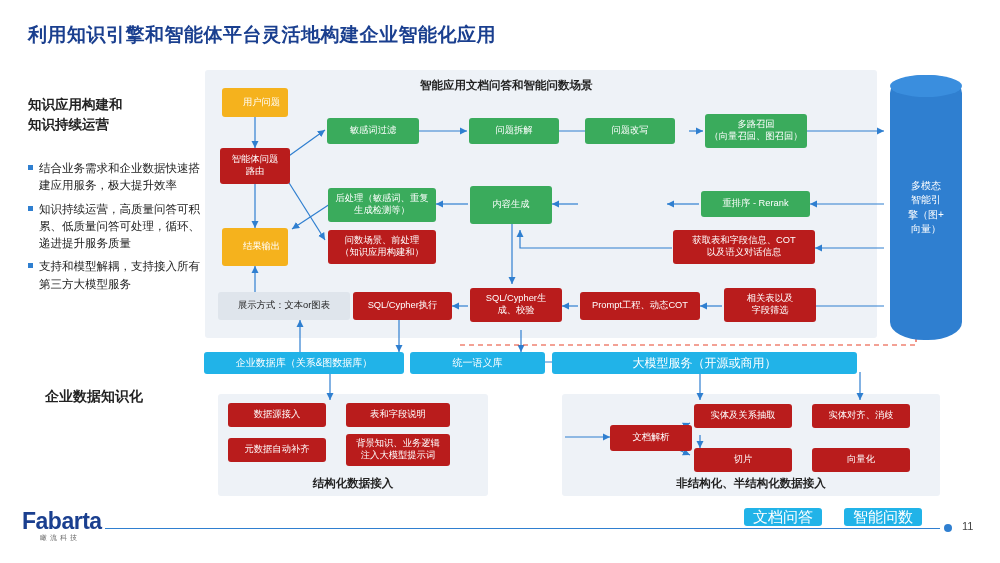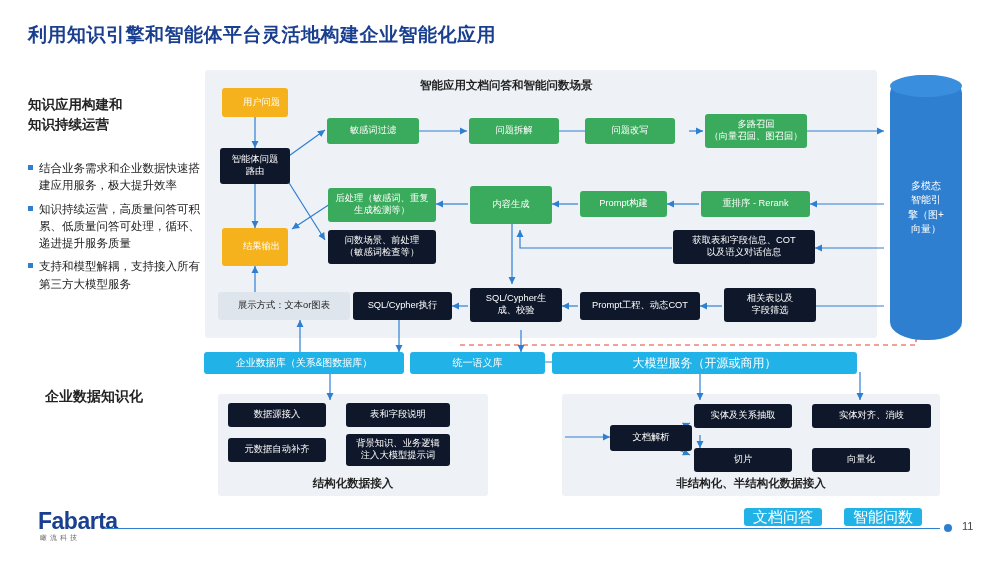--- a/index.html
+++ b/index.html
@@ -42,21 +42,21 @@
     position:absolute;font-size:11.5px;font-weight:bold;color:#222;text-align:center;
   }
 
   
   .node{
     position:absolute;display:flex;align-items:center;justify-content:center;
     text-align:center;border-radius:3px;font-size:9.3px;line-height:1.25;
     color:#fff;padding:2px 3px;box-sizing:border-box;
   }
   .green{background:#3aab5c;}
-  .blue{background:#0f172a;}
+  .blue{background:#b91c1c;}
   .yellow{background:#f5b21d;color:#fff;padding-left:16px;}
   .grey{background:#dfe5ec;color:#222;}
   .cyan{background:#21b3e8;}
 
   
   .cyl{
     position:absolute;left:890px;top:75px;width:72px;height:265px;
     background:#2f7fd0;border-radius:34px/18px;
     display:flex;align-items:center;justify-content:center;text-align:center;
     color:#fff;font-size:10px;line-height:1.45;
@@ -70,21 +70,21 @@
   .scene-title{
     position:absolute;left:420px;top:78px;font-size:11.5px;font-weight:bold;color:#222;
   }
 
   
   svg.wires{position:absolute;left:0;top:0;width:1000px;height:563px;pointer-events:none;}
 
   
   .logo{
     position:absolute;left:22px;top:508px;font-size:23px;font-weight:bold;
-    color:#1a3f8f;letter-spacing:-0.5px;margin-left:16px;
+    color:#1a3f8f;letter-spacing:-0.5px;
   }
   .logo-sub{
     position:absolute;left:40px;top:533px;font-size:7px;color:#666;letter-spacing:3px;
   }
   .footline{
     position:absolute;left:105px;top:528px;width:835px;height:1px;background:#2f7fd0;
   }
   .footdot{
     position:absolute;left:944px;top:524px;width:8px;height:8px;border-radius:50%;
     background:#2f7fd0;
@@ -197,25 +197,24 @@
 
   <div class="node green" style="left:327px;top:118px;width:92px;height:26px;white-space:pre-line">敏感词过滤</div>
   <div class="node green" style="left:469px;top:118px;width:90px;height:26px;white-space:pre-line">问题拆解</div>
   <div class="node green" style="left:585px;top:118px;width:90px;height:26px;white-space:pre-line">问题改写</div>
   <div class="node green" style="left:705px;top:114px;width:102px;height:34px;white-space:pre-line">多路召回
 （向量召回、图召回）</div>
 
   <div class="node green" style="left:328px;top:188px;width:108px;height:34px;white-space:pre-line">后处理（敏感词、重复
 生成检测等）</div>
   <div class="node green" style="left:470px;top:186px;width:82px;height:38px;white-space:pre-line">内容生成</div>
-  <div class="node green" style="left:580px;top:191px;width:87px;height:26px;white-space:pre-line">Prompt构建</div>
   <div class="node green" style="left:701px;top:191px;width:109px;height:26px;white-space:pre-line">重排序 - Rerank</div>
 
   <div class="node blue" style="left:328px;top:230px;width:108px;height:34px;white-space:pre-line">问数场景、前处理
-（敏感词检查等）</div>
+（知识应用构建和）</div>
   <div class="node blue" style="left:673px;top:230px;width:142px;height:34px;white-space:pre-line">获取表和字段信息、COT
 以及语义对话信息</div>
 
   <div class="node grey" style="left:218px;top:292px;width:132px;height:28px;white-space:pre-line">展示方式：文本or图表</div>
   <div class="node blue" style="left:353px;top:292px;width:99px;height:28px;white-space:pre-line">SQL/Cypher执行</div>
   <div class="node blue" style="left:470px;top:288px;width:92px;height:34px;white-space:pre-line">SQL/Cypher生
 成、校验</div>
   <div class="node blue" style="left:580px;top:292px;width:120px;height:28px;white-space:pre-line">Prompt工程、动态COT</div>
   <div class="node blue" style="left:724px;top:288px;width:92px;height:34px;white-space:pre-line">相关表以及
 字段筛选</div>
@@ -233,21 +232,21 @@
 
   <div class="node blue" style="left:228px;top:403px;width:98px;height:24px;">数据源接入</div>
   <div class="node blue" style="left:346px;top:403px;width:104px;height:24px;">表和字段说明</div>
   <div class="node blue" style="left:228px;top:438px;width:98px;height:24px;">元数据自动补齐</div>
   <div class="node blue" style="left:346px;top:434px;width:104px;height:32px;white-space:pre-line">背景知识、业务逻辑
 注入大模型提示词</div>
   <div class="panel-title" style="left:218px;top:476px;width:270px;">结构化数据接入</div>
 
   <div class="node blue" style="left:610px;top:425px;width:82px;height:26px;">文档解析</div>
   <div class="node blue" style="left:694px;top:404px;width:98px;height:24px;">实体及关系抽取</div>
-  <div class="node blue" style="left:812px;top:404px;width:119px;height:24px;">实体对齐、消歧</div>
+  <div class="node blue" style="left:812px;top:404px;width:98px;height:24px;">实体对齐、消歧</div>
   <div class="node blue" style="left:694px;top:448px;width:98px;height:24px;">切片</div>
   <div class="node blue" style="left:812px;top:448px;width:98px;height:24px;">向量化</div>
   <div class="panel-title" style="left:562px;top:476px;width:378px;">非结构化、半结构化数据接入</div>
 
   <div class="logo">
     <span>Fabarta</span>
   </div>
   <div class="logo-sub">瞰流科技</div>
   <div class="footline"></div>
   <div class="footdot"></div>

